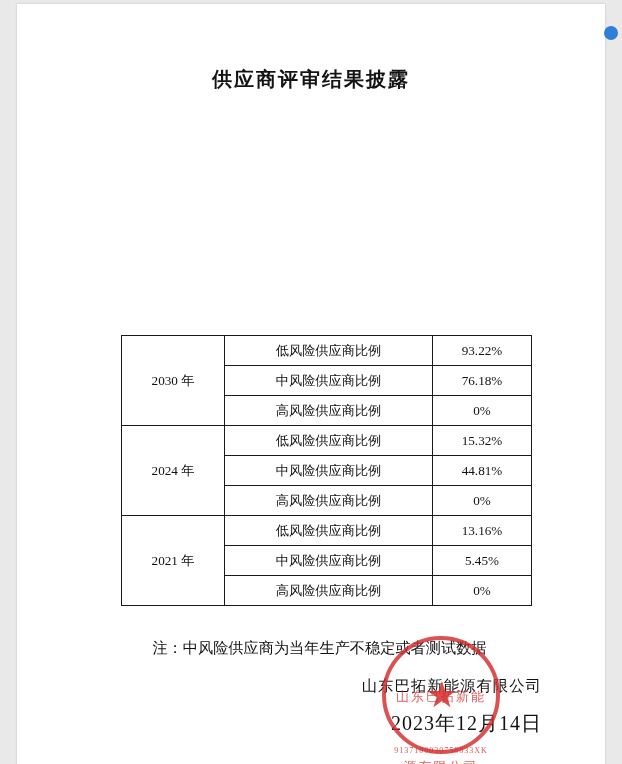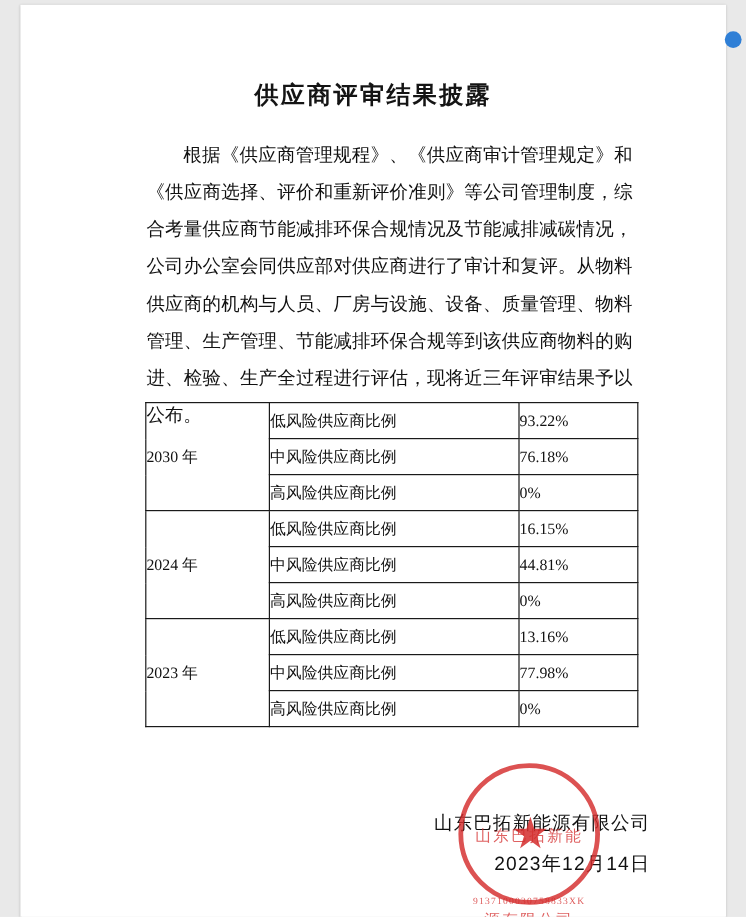--- a/index.html
+++ b/index.html
@@ -71,21 +71,21 @@
   table.result-table {
     border-collapse: collapse;
     width: 407px;
     table-layout: fixed;
   }
   table.result-table td {
     border: 1px solid #1a1a1a;
     height: 29px;
     font-size: 13.2px;
     color: #111111;
-    text-align: left;
+    text-align: center;
     vertical-align: middle;
     font-family: "Liberation Serif", serif;
     padding: 0;
   }
   td.year-cell {
     width: 102px;
     font-size: 13.6px;
   }
   td.label-cell {
     width: 207px;
@@ -114,24 +114,24 @@
     color: #111111;
     letter-spacing: 1px;
     font-family: "Liberation Serif", serif;
   }
   .sign-date {
     position: absolute;
     left: 105px;
     top: 706px;
     width: 420px;
     text-align: right;
-    font-size: 16px;
+    font-size: 20px;
     color: #111111;
     letter-spacing: 1px;
-    font-family: Liberation Sans, sans-serif;
+    font-family: Liberation Serif, serif;
   }
   
   .seal {
     position: absolute;
     left: 365px;
     top: 632px;
     width: 126px;
     height: 126px;
     pointer-events: none;
   }
@@ -188,68 +188,68 @@
 </style>
 </head>
 <body>
 
 <div id="page">
 
   <div class="page-sheet">
 
     <div class="doc-title">供应商评审结果披露</div>
 
-    <div class="body-text">根据《供应商管理规程》、《供应商审计管理规定》和《供应商选择、评价和重新评价准则》等公司管理制度，综合考量供应商节能减排环保合规情况及节能减排减碳情况，公司办公室会同供应部对供应商进行了审计和复评。从物料供应商的机构与人员、厂房与设施、设备、质量管理、物料管理、生产管理、节能减排环保合规等到该供应商物料的购进、检验、生产全过程进行评估，现将近三年评审结果予以公布。</div>
 
     <div class="tbl-wrap">
       <table class="result-table">
         <tbody>
           <tr>
             <td class="year-cell" rowspan="3">2030 年</td>
             <td class="label-cell">低风险供应商比例</td>
             <td class="value-cell">93.22%</td>
           </tr>
           <tr>
             <td class="label-cell">中风险供应商比例</td>
             <td class="value-cell">76.18%</td>
           </tr>
           <tr>
             <td class="label-cell">高风险供应商比例</td>
             <td class="value-cell">0%</td>
           </tr>
           <tr>
             <td class="year-cell" rowspan="3">2024 年</td>
             <td class="label-cell">低风险供应商比例</td>
-            <td class="value-cell">16.15%</td>
+            <td class="value-cell">15.32%</td>
           </tr>
           <tr>
             <td class="label-cell">中风险供应商比例</td>
             <td class="value-cell">44.81%</td>
           </tr>
           <tr>
             <td class="label-cell">高风险供应商比例</td>
             <td class="value-cell">0%</td>
           </tr>
           <tr>
-            <td class="year-cell" rowspan="3">2023 年</td>
+            <td class="year-cell" rowspan="3">2021 年</td>
             <td class="label-cell">低风险供应商比例</td>
             <td class="value-cell">13.16%</td>
           </tr>
           <tr>
             <td class="label-cell">中风险供应商比例</td>
-            <td class="value-cell">77.98%</td>
+            <td class="value-cell">5.45%</td>
           </tr>
           <tr>
             <td class="label-cell">高风险供应商比例</td>
             <td class="value-cell">0%</td>
           </tr>
         </tbody>
       </table>
     </div>
 
+    <div class="note-text">注：中风险供应商为当年生产不稳定或者测试数据</div>
 
     <div class="sign-company">山东巴拓新能源有限公司</div>
     <div class="sign-date">2023年12月14日</div>
 
     <div class="seal">
       <div class="seal-ring"></div>
       <div class="seal-vert-text">山东巴拓新能源有限公司</div>
       <div class="seal-star">★</div>
       <div class="seal-bottom-text">9137100030758833XK</div>
     </div>

